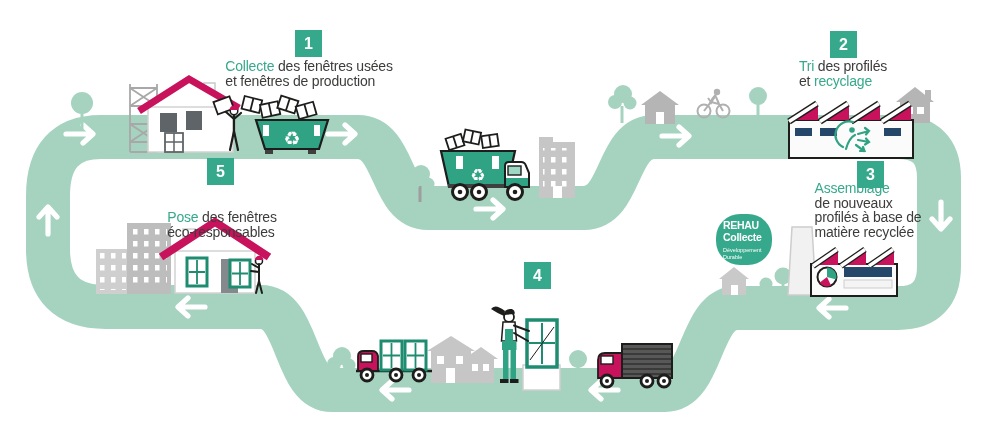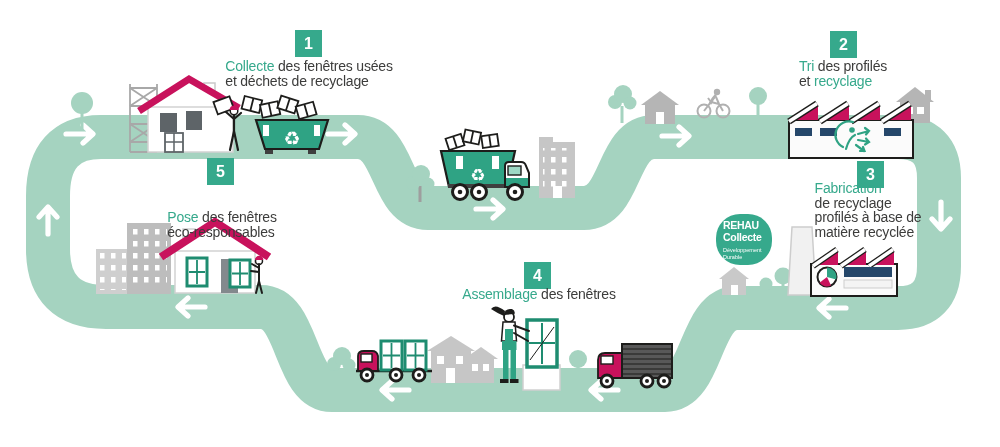--- a/index.html
+++ b/index.html
@@ -353,34 +353,31 @@
 </svg>
 
 <div class="num-badge" style="left:295px;top:30px;">1</div>
 <div class="num-badge" style="left:830px;top:31px;">2</div>
 <div class="num-badge" style="left:857px;top:161px;">3</div>
 <div class="num-badge" style="left:524px;top:262px;">4</div>
 <div class="num-badge" style="left:207px;top:158px;">5</div>
 
 <div class="label" style="left:309px;top:59px;">
   <div><span class="accent">Collecte</span> <span>des fenêtres usées</span></div>
-  <div>et déchets de recyclage</div>
+  <div>et fenêtres de production</div>
 </div>
 <div class="label" style="left:843px;top:59px;">
   <div><span class="accent">Tri</span> <span>des profilés</span></div>
   <div><span>et</span> <span class="accent">recyclage</span></div>
 </div>
 <div class="label" style="left:868px;top:181px;">
-  <div class="accent">Fabrication</div>
-  <div>de recyclage</div>
+  <div class="accent">Assemblage</div>
+  <div>de nouveaux</div>
   <div>profilés à base de</div>
   <div>matière recyclée</div>
-</div>
-<div class="label" style="left:539px;top:287px;">
-  <div><span class="accent">Assemblage</span> <span>des fenêtres</span></div>
 </div>
 <div class="label" style="left:222px;top:186px;margin-top:24px;">
   <div><span class="accent">Pose</span> <span>des fenêtres</span></div>
   <div>éco-responsables</div>
 </div>
 
 <div class="rehau">
   <div class="brand">REHAU</div>
   <div class="brand">Collecte</div>
   <div class="sub first">Développement</div>

